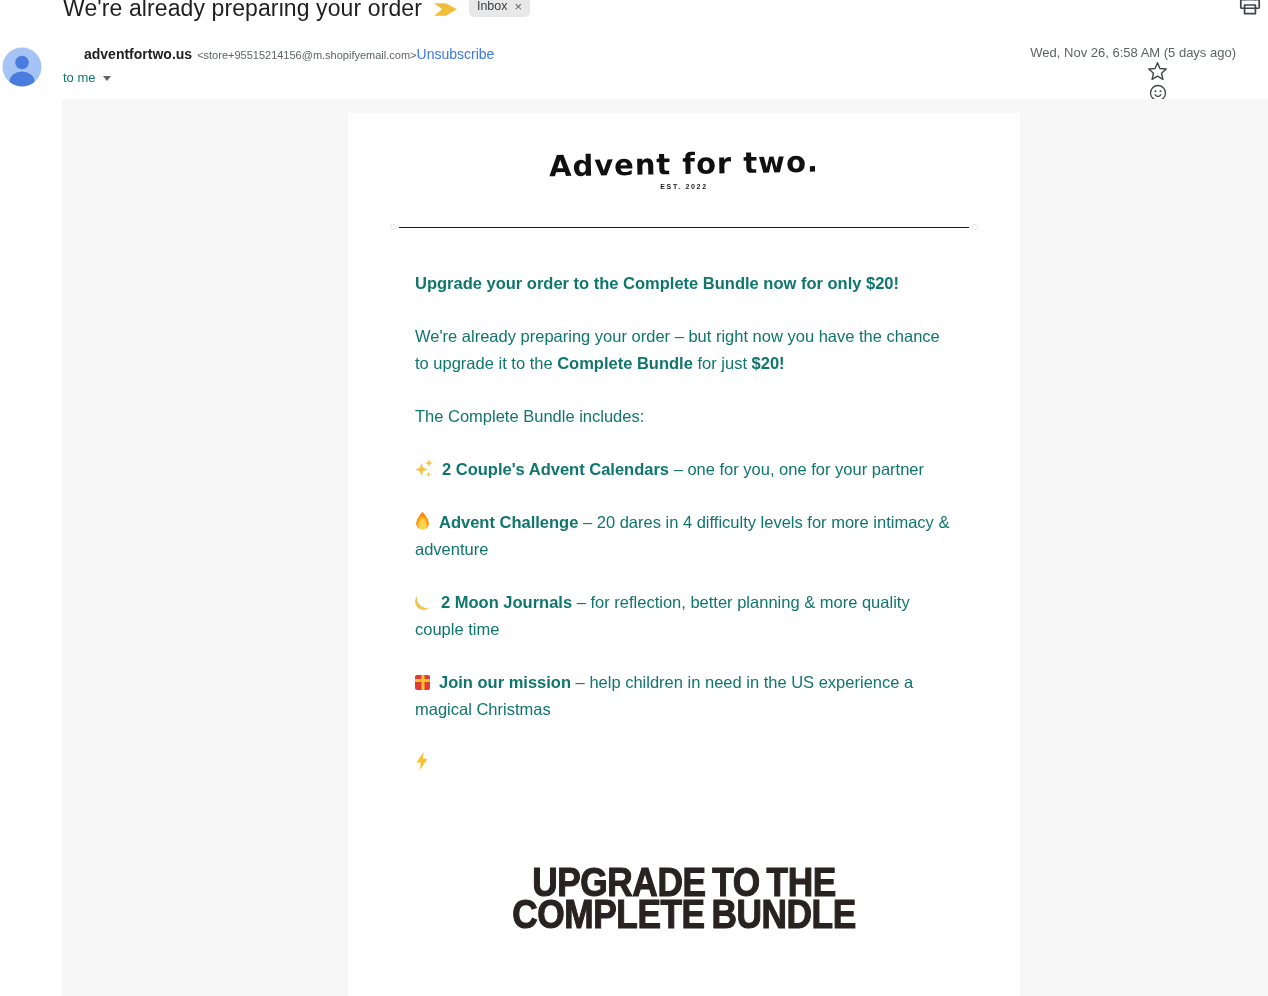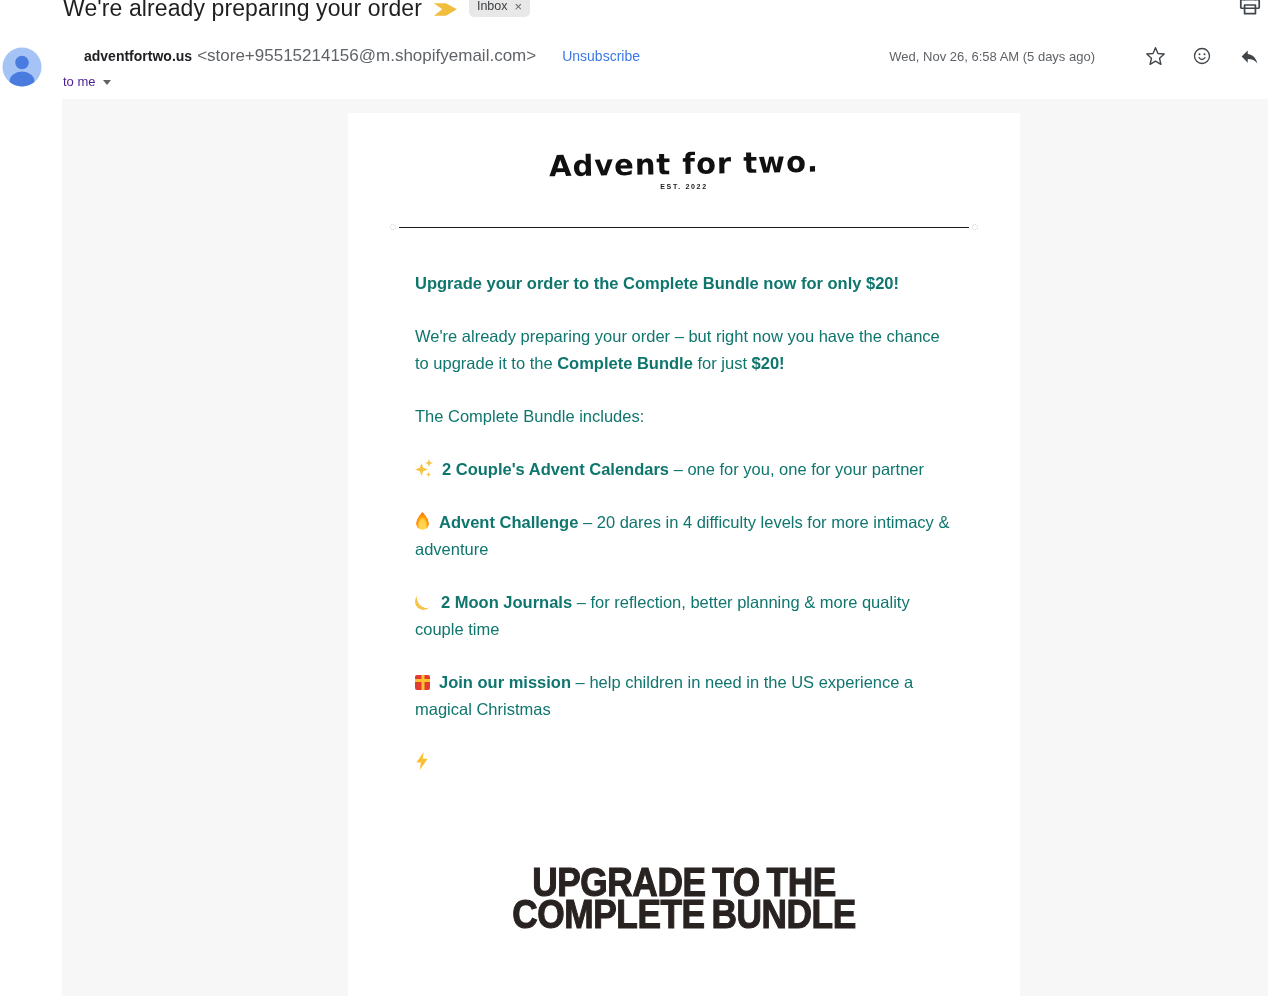--- a/index.html
+++ b/index.html
@@ -30,30 +30,30 @@
   }
   .chip-close { color:#5f6368; font-size:13px; line-height:13px; }
 
   .print-btn { position:absolute; top:-8px; right:5px; width:26px; height:26px; }
 
   .avatar { position:absolute; left:2px; top:47px; width:40px; height:40px; }
 
   .sender-block { position:absolute; left:63px; top:46px; }
   .sender-line { display:flex; align-items:baseline; white-space:nowrap; }
   .sender-name { font-size:14px; font-weight:700; color:#202124;margin-left:21px; }
-  .sender-email { font-size:17px; color:#5f6368; margin-left:5px; }
-  .unsubscribe { font-size:14px; color:#3b78e8; margin-left:26px; cursor:pointer; }
+  .sender-email { font-size:11px; color:#5f6368; margin-left:5px; }
+  .unsubscribe { font-size:14px; color:#3b78e8; cursor:pointer; }
   .to-line { margin-top:8px; display:flex; align-items:center; gap:7px;
-             font-size:13px; color:#4c1d95; cursor:pointer; width:max-content; }
+             font-size:13px; color:#0f766e; cursor:pointer; width:max-content; }
   .chev-down { width:0; height:0; border-left:4px solid transparent;
                border-right:4px solid transparent; border-top:5px solid #5f6368;
                margin-top:2px; }
 
   .meta-row { position:absolute; top:45px; right:8px; display:flex;
-              align-items:center; }
+              align-items:center;flex-direction:column; }
   .date-line { font-size:13px; color:#5f6368; white-space:nowrap; margin-right:24px; }
   .icon-btn { width:22px; height:22px; margin-left:25px; cursor:pointer;
               display:flex; align-items:center; justify-content:center; }
   .icon-btn:first-of-type { margin-left:0; }
 
   
   .email-bg { position:absolute; left:62px; top:99px; width:1206px; height:897px;
               background:#f7f7f7; }
   .email-col { position:absolute; left:286px; top:14px; width:672px; height:100%;
                background:#ffffff; }

